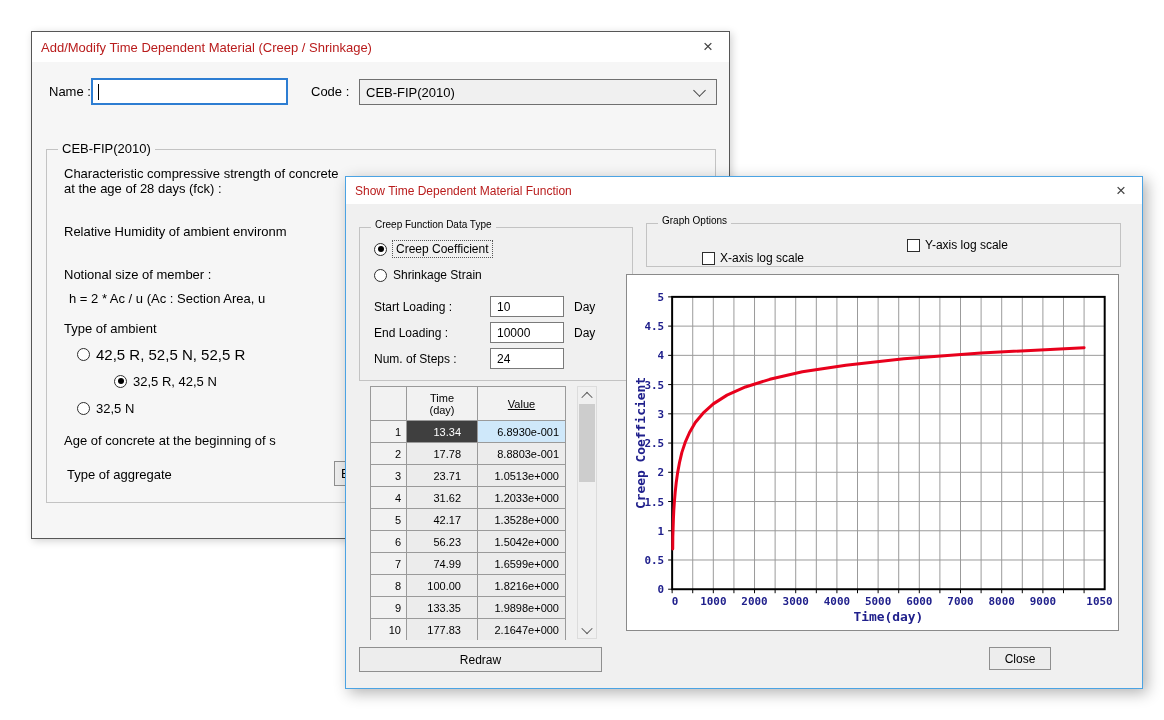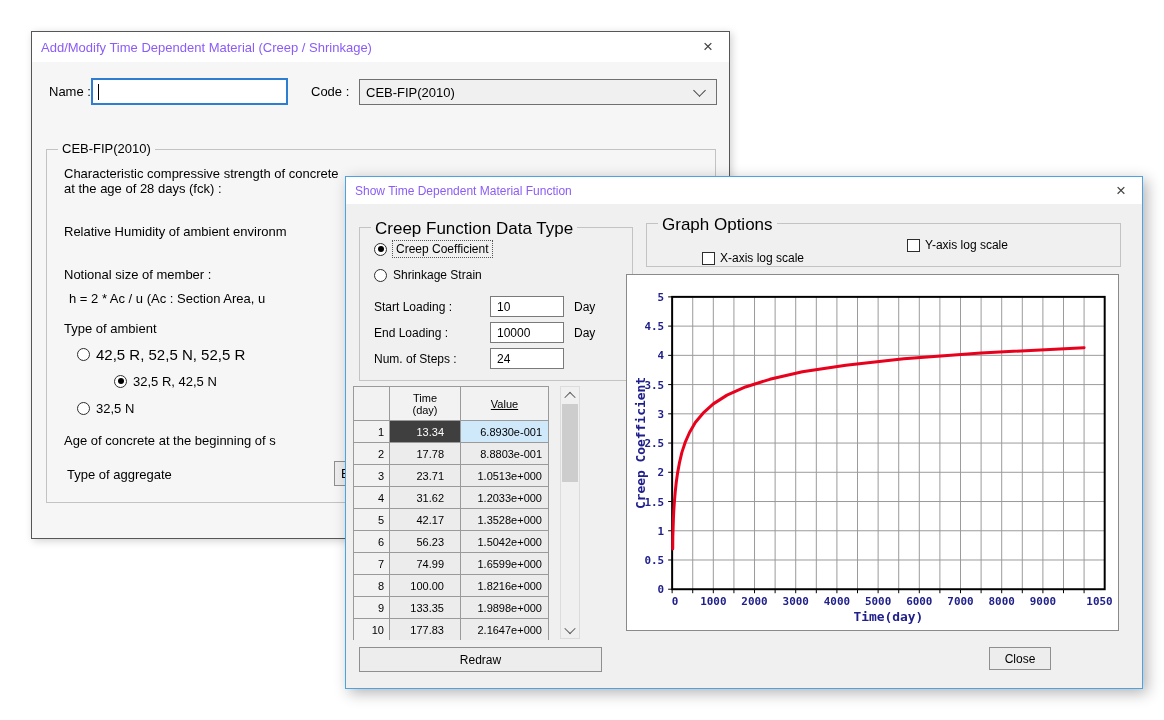--- a/index.html
+++ b/index.html
@@ -1,21 +1,21 @@
 <!DOCTYPE html>
 <html><head>
 <meta charset="utf-8">
 <style>
   html,body{margin:0;padding:0;background:#fff;}
   .canvas{position:relative;width:1164px;height:720px;background:#fff;overflow:hidden;
           font-family:"Liberation Sans",sans-serif;color:#000;}
   
   .dialog{position:absolute;background:#f4f4f4;}
   .titlebar{position:absolute;left:0;top:0;right:0;background:#fff;display:flex;align-items:center;}
-  .titlebar .ttl{padding-left:9px;font-size:13px;color:#8b5cf6;}
+  .titlebar .ttl{padding-left:9px;font-size:13px;color:#b91c1c;}
   .xbtn{position:absolute;top:0;bottom:0;right:0;width:42px;display:flex;align-items:center;justify-content:center;
         font-size:17px;color:#444;cursor:pointer;}
   
   #bgdlg{left:31px;top:31px;width:697px;height:506px;border:1px solid #565656;background:#f6f6f6;
          box-shadow:2px 2px 8px rgba(0,0,0,.18);font-size:13px;}
   #bgdlg .titlebar{height:30px;}
   #bgdlg .body{position:absolute;left:0;top:30px;right:0;bottom:0;}
   .abs{position:absolute;}
   .tbox{background:#fff;border:1px solid #7a7a7a;font-size:13px;padding:2px 4px;
         font-family:"Liberation Sans",sans-serif;box-sizing:border-box;}
@@ -36,21 +36,21 @@
   .checkbox{width:13px;height:13px;border:1px solid #2d2d2d;background:#fff;box-sizing:border-box;}
   .btn{background:#ededed;border:1px solid #8f8f8f;display:flex;align-items:center;justify-content:center;
        font-size:12px;cursor:pointer;box-sizing:border-box;}
   
   #fgdlg{left:345px;top:176px;width:796px;height:511px;border:1px solid #4ba3e3;background:#f0f0f0;
          box-shadow:4px 4px 14px rgba(0,0,0,.30);font-size:12px;z-index:10;}
   #fgdlg .titlebar{height:27px;}
   #fgdlg .titlebar .ttl{font-size:12px;}
   #fgdlg .body{position:absolute;left:0;top:27px;right:0;bottom:0;font-size:12px;}
   #fgdlg .groupbox{background:#f0f0f0;}
-  #fgdlg .grouplabel{font-size:17px;}
+  #fgdlg .grouplabel{font-size:10px;}
   .focusdotted{outline:1px dotted #555;padding:1px 3px;}
   .frow{position:absolute;left:0;width:100%;height:22px;}
   .frow .lbl{position:absolute;left:14px;top:4px;}
   .frow .val{position:absolute;left:130px;top:0;width:74px;height:21px;background:#fff;
              border:1px solid #7a7a7a;font-size:12px;padding:2px 6px;box-sizing:border-box;
              font-family:"Liberation Sans",sans-serif;}
   .frow .unit{position:absolute;left:214px;top:4px;}
   
   .tblwrap{position:absolute;display:flex;gap:11px;}
   .grid{width:195px;height:253px;overflow:hidden;border-top:1px solid #9a9a9a;border-left:1px solid #9a9a9a;}
@@ -163,21 +163,21 @@
               <input class="val" value="10000" style="">
               <span class="unit">Day</span>
             </div>
             <div class="frow" style="top: 120px;">
               <span class="lbl">Num. of Steps :</span>
               <input class="val" value="24" style="">
             </div>
           </div>
       </div>
 
-      <div class="tblwrap" style="left:7px;top:182px;">
+      <div class="tblwrap" style="left:24px;top:182px;">
         <div class="grid">
           <div class="grow">
             <div class="gc head c0 hH"></div>
             <div class="gc head hH" style="width:71px;">Time
 (day)</div>
             <div class="gc head hH" style="width:88px;text-decoration:underline;">Value</div>
           </div>
           <div id="tblBody">
               <div class="grow">
                 <div class="gc c0 rH">1</div>

